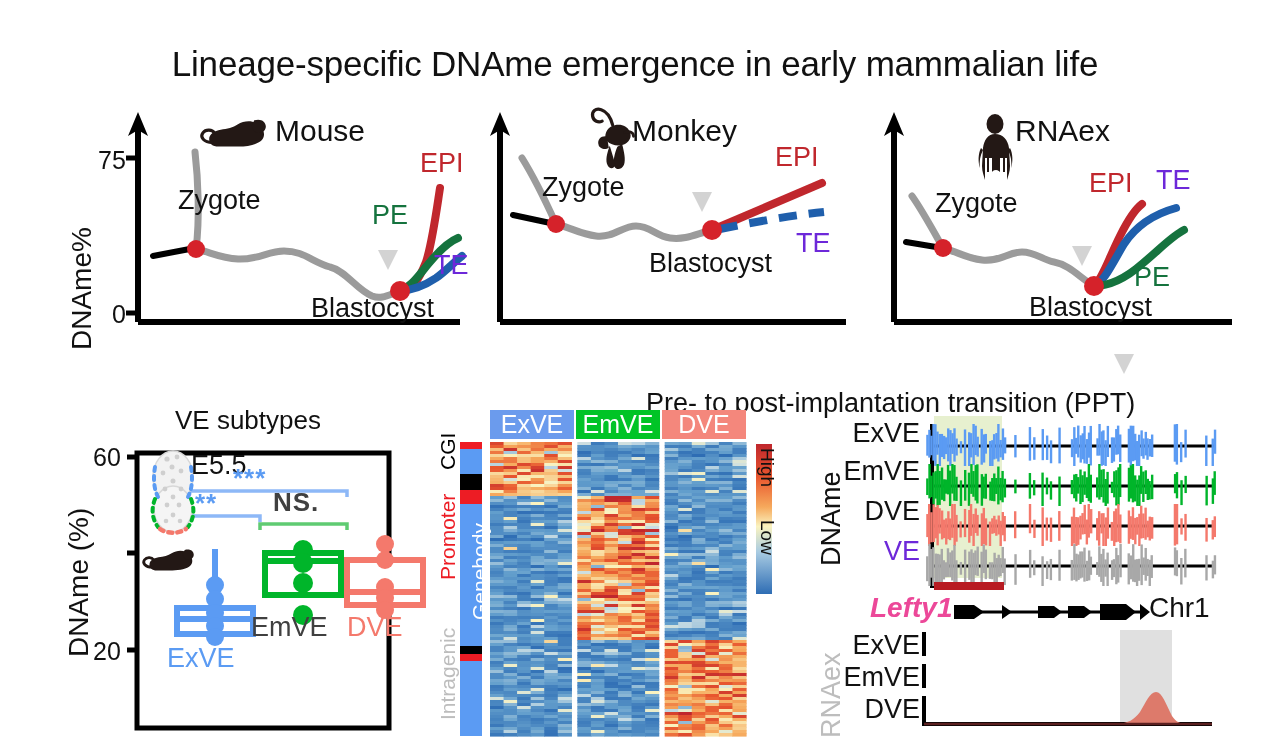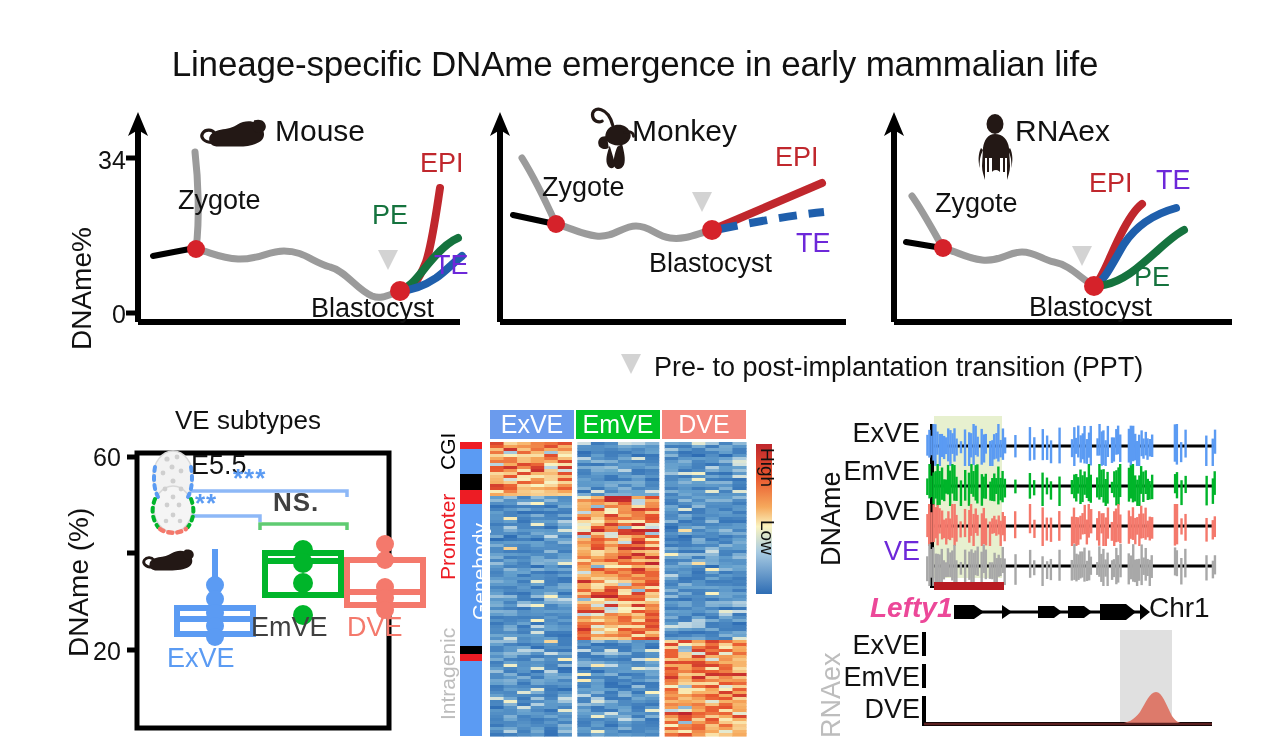--- a/index.html
+++ b/index.html
@@ -35,21 +35,21 @@
 </style>
 </head>
 <body>
 
 <div class="abs" id="figure-title">Lineage-specific DNAme emergence in early mammalian life</div>
 
 <div class="abs" style="left:60px;top:110px;width:410px;height:230px;">
 
   <div class="abs axis-ylabel" style="left:6px;top:240px;">DNAme%</div>
 
-  <div class="abs tick-label" style="left:38px;top:36px;">34</div>
+  <div class="abs tick-label" style="left:38px;top:36px;">75</div>
   <div class="abs tick-label" style="left:52px;top:190px;">0</div>
 
   <svg class="abs" style="left:0;top:0;" width="410" height="230" viewBox="0 0 410 230">
     <path d="M78 14 L78 212" stroke="#000" stroke-width="6" fill="none"></path>
     <path d="M78 2 L68 26 L78 20 L88 26 Z" fill="#000"></path>
     <path d="M78 212 L400 212" stroke="#000" stroke-width="6" fill="none"></path>
     <path d="M66 48 L78 48" stroke="#000" stroke-width="5"></path>
     <path d="M66 203 L78 203" stroke="#000" stroke-width="5"></path>
     <path d="M93 146 L135 138" stroke="#000" stroke-width="6" fill="none" stroke-linecap="round"></path>
     <path d="M136 139 C150 142 160 148 178 149 C198 150 208 141 224 141
@@ -149,21 +149,21 @@
   <div class="abs species-title" style="left:135px;top:4px;">RNAex</div>
 
   <div class="abs stage-label" style="left:55px;top:78px;">Zygote</div>
   <div class="abs stage-label" style="left:149px;top:182px;">Blastocyst</div>
 
   <div class="abs curve-label epi" style="left:209px;top:58px;">EPI</div>
   <div class="abs curve-label te" style="left:276px;top:55px;">TE</div>
   <div class="abs curve-label pe" style="left:254px;top:152px;">PE</div>
 </div>
 
-<div class="abs" style="left:620px;top:352px;display:flex;align-items:flex-start;gap:12px;">
+<div class="abs" style="left:646px;top:352px;display:flex;align-items:flex-end;gap:12px;flex-direction:column;">
   <svg width="22" height="24" viewBox="0 0 22 24">
     <path d="M1 2 L21 2 L11 22 Z" fill="#D3D3D3"></path>
   </svg>
   <span id="ppt-legend">Pre- to post-implantation transition (PPT)</span>
 </div>
 
 <div class="abs" style="left:55px;top:405px;width:340px;height:335px;">
 
   <div class="abs panel-title" style="left:120px;top:0px;">VE subtypes</div>
 

